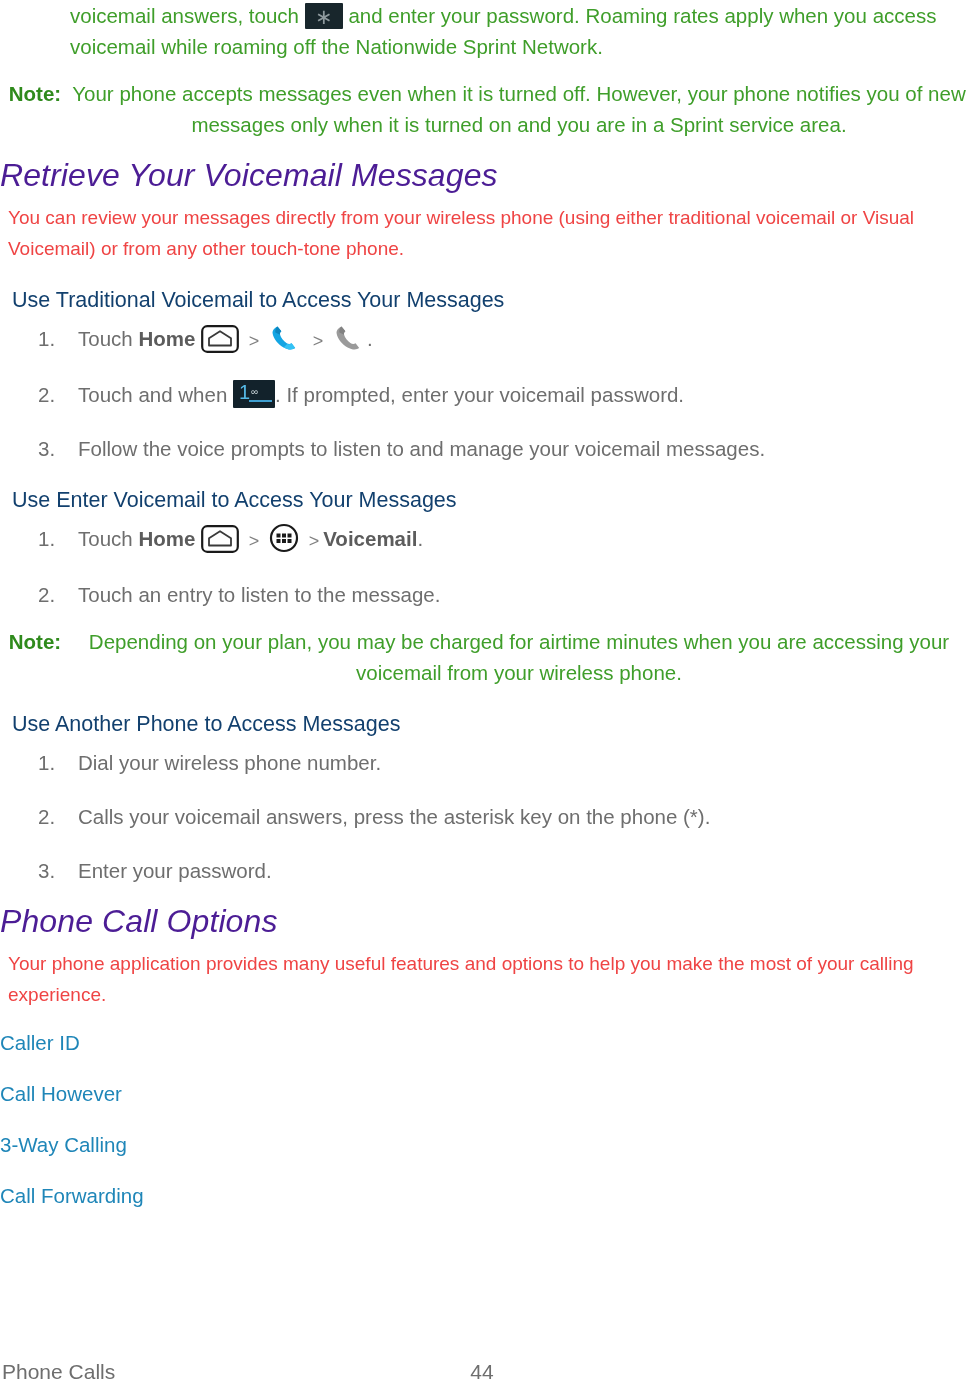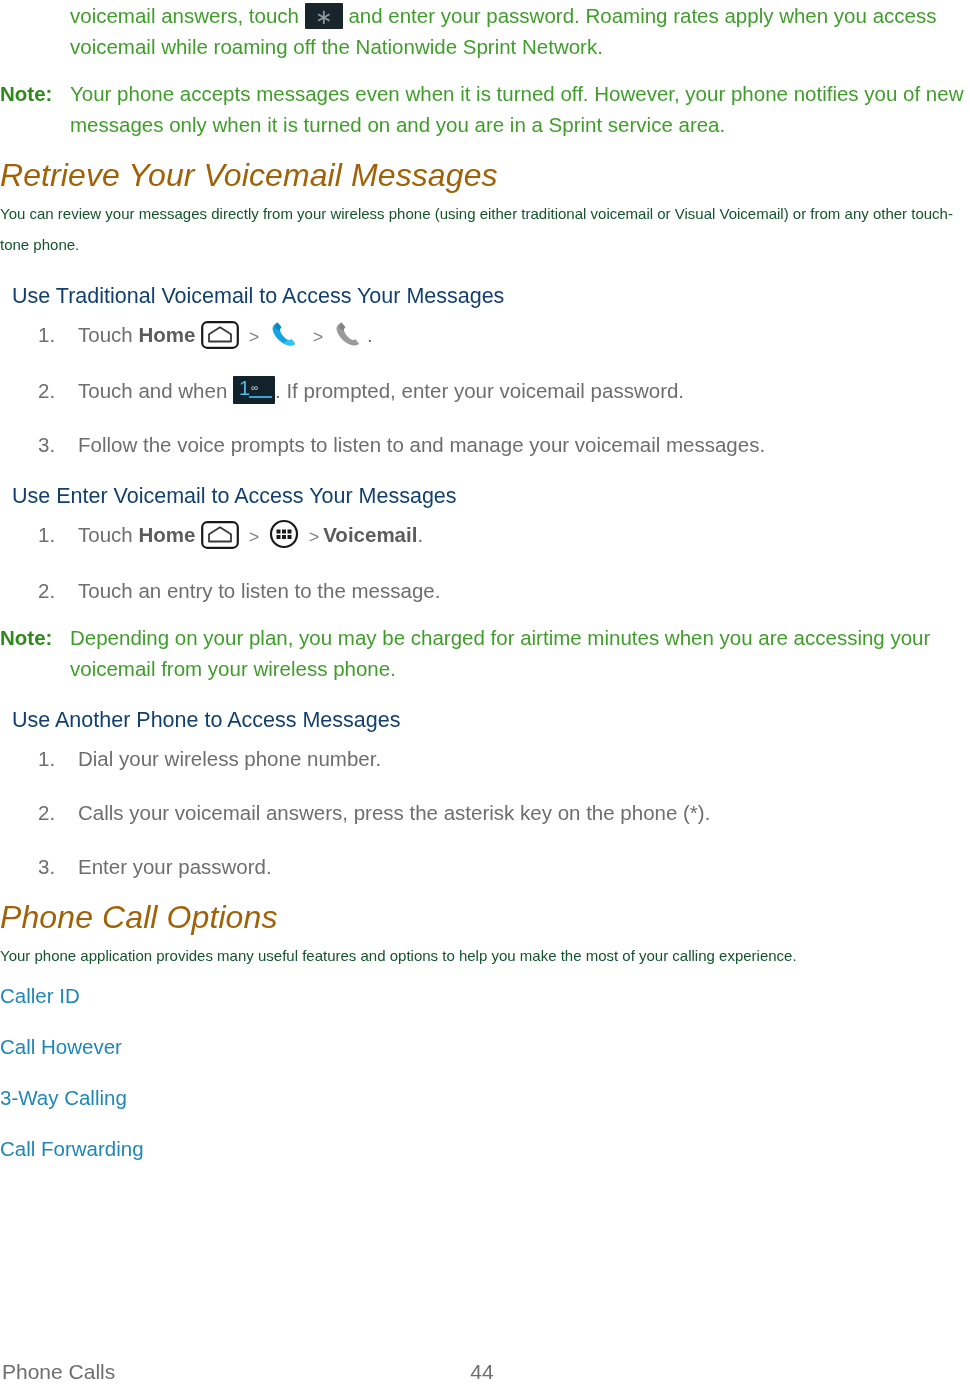--- a/index.html
+++ b/index.html
@@ -24,20 +24,21 @@
     padding: 0 2px 0 0;
   }
 
   
   .note-row {
     display: flex;
     align-items: flex-start;
     color: #3f9e2a;
     font-size: 20.5px;
     line-height: 31px;
+    text-align: center;
   }
   .note-label {
     font-weight: bold;
     color: #2f8a1c;
     width: 70px;
     flex: 0 0 70px;
     font-size: 20.5px;
   }
   .note-body {
     flex: 1 1 auto;
@@ -47,41 +48,41 @@
     color: #3f9e2a;
     font-size: 20.5px;
     line-height: 31px;
     padding-left: 70px;
   }
 
   h1.sec {
     font-family: "Liberation Sans", sans-serif;
     font-style: italic;
     font-weight: normal;
-    color: #a16207;
+    color: #4c1d95;
     font-size: 32px;
     line-height: 38px;
     margin: 16px 0 4px 0;
     letter-spacing: 0.1px;
   }
 
   h2.subsec {
     font-family: "Liberation Sans", sans-serif;
     font-weight: normal;
     color: #12406e;
     font-size: 21.5px;
     line-height: 28px;
     margin: 22px 0 0 12px;
   }
 
   p.body {
-    color: #14532d;
-    font-size: 15px;
+    color: #ef4444;
+    font-size: 19px;
     line-height: 31px;
-    margin: 0;
+    margin: 8px;
   }
 
   ol.steps {
     margin: 10px 0 0 0;
     padding: 0;
     list-style: none;
     counter-reset: stepnum;
   }
   ol.steps > li {
     position: relative;

